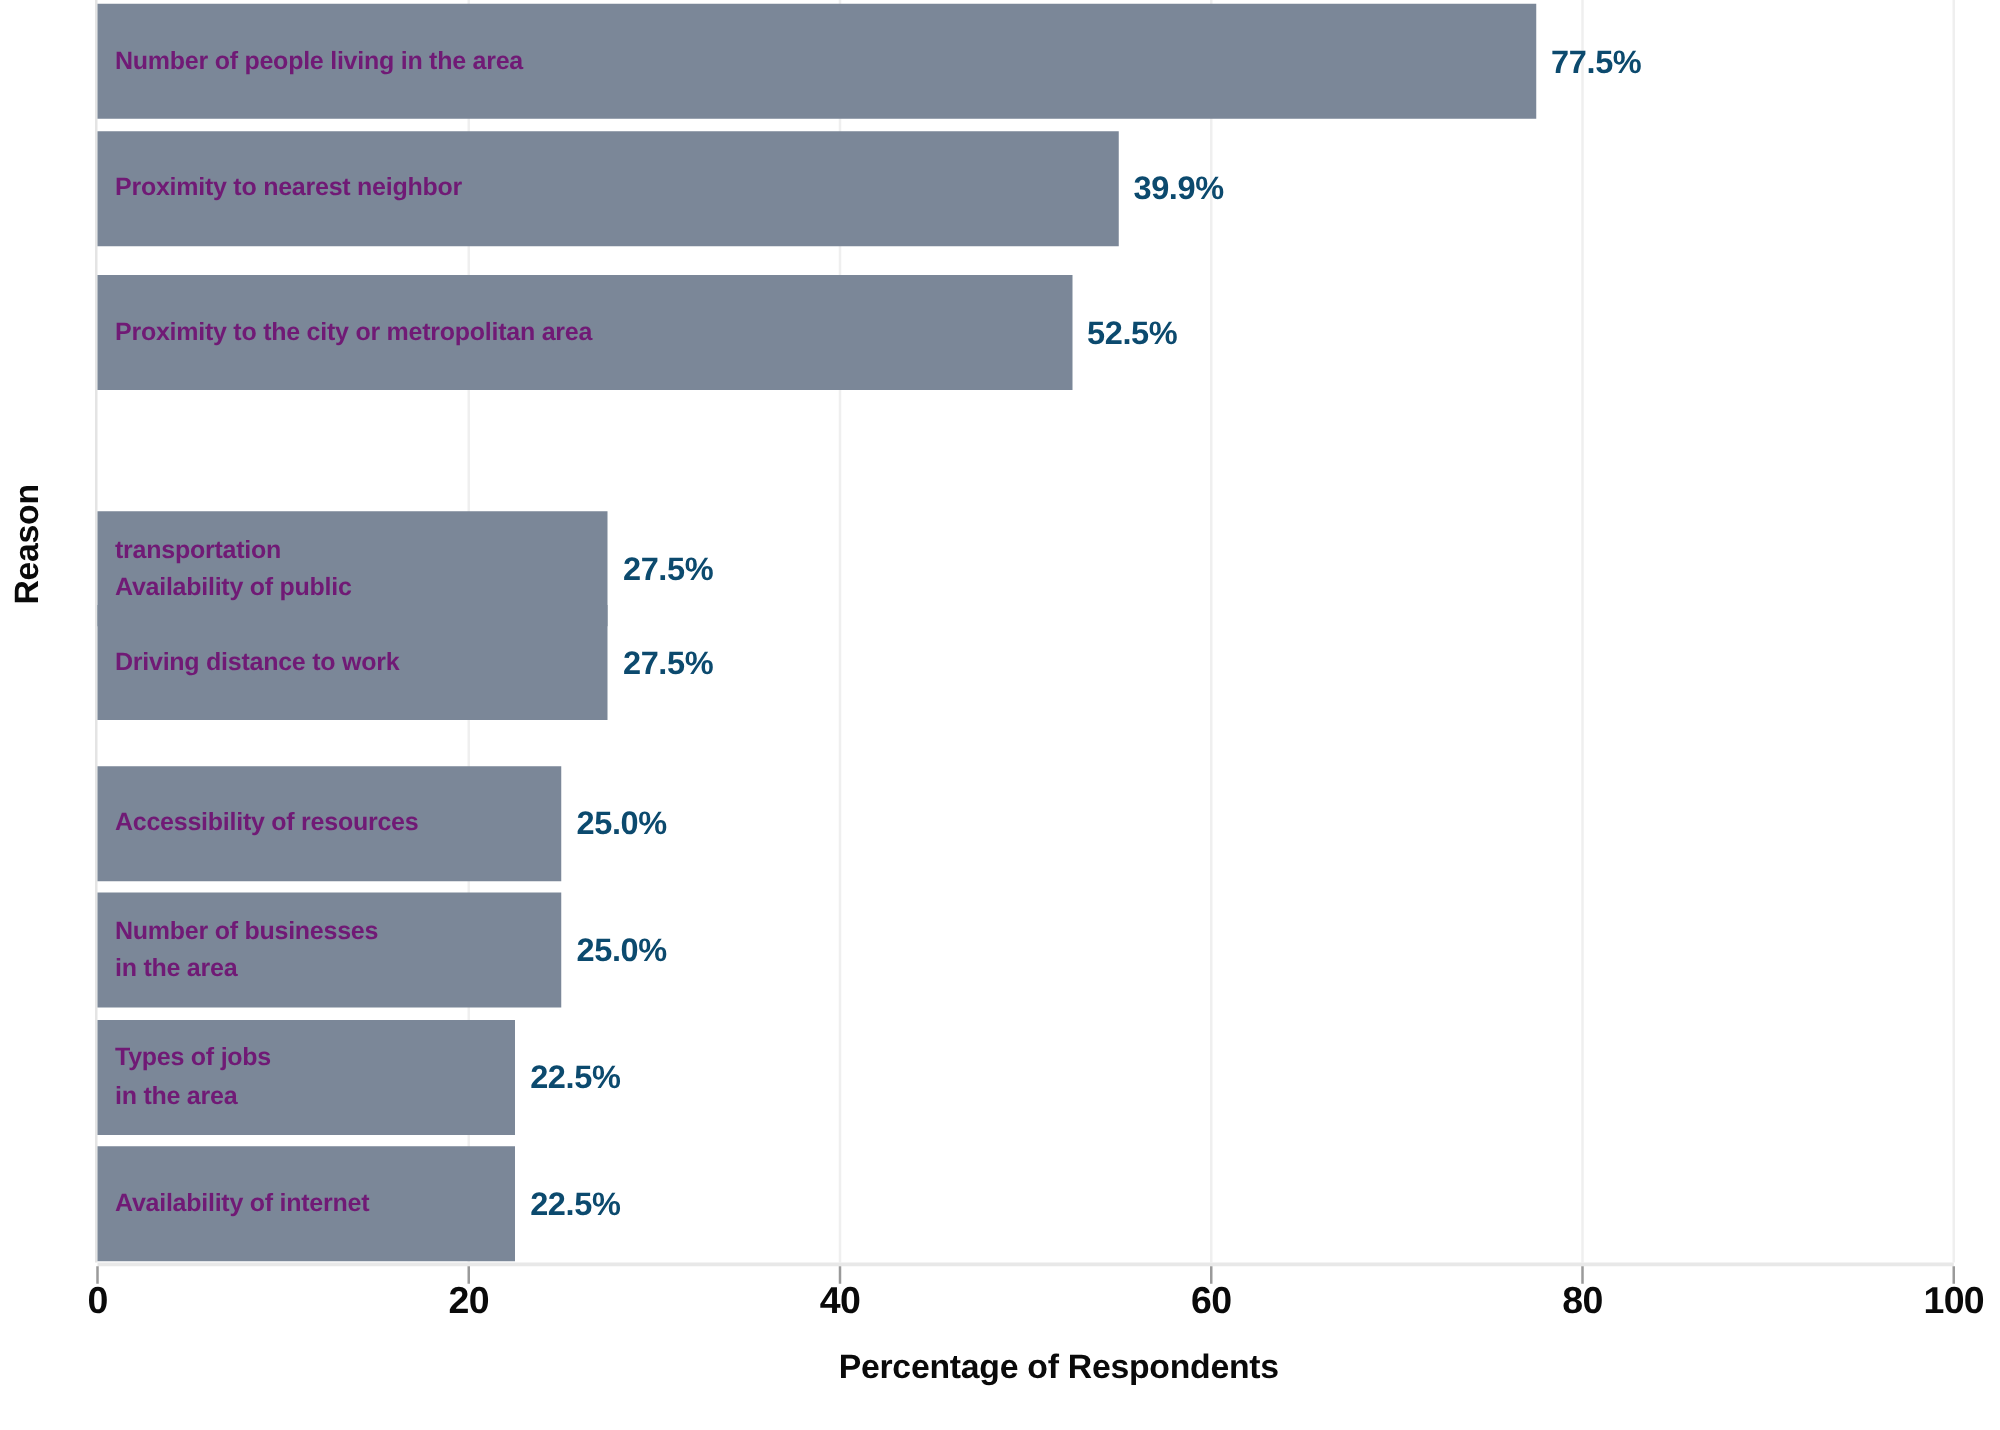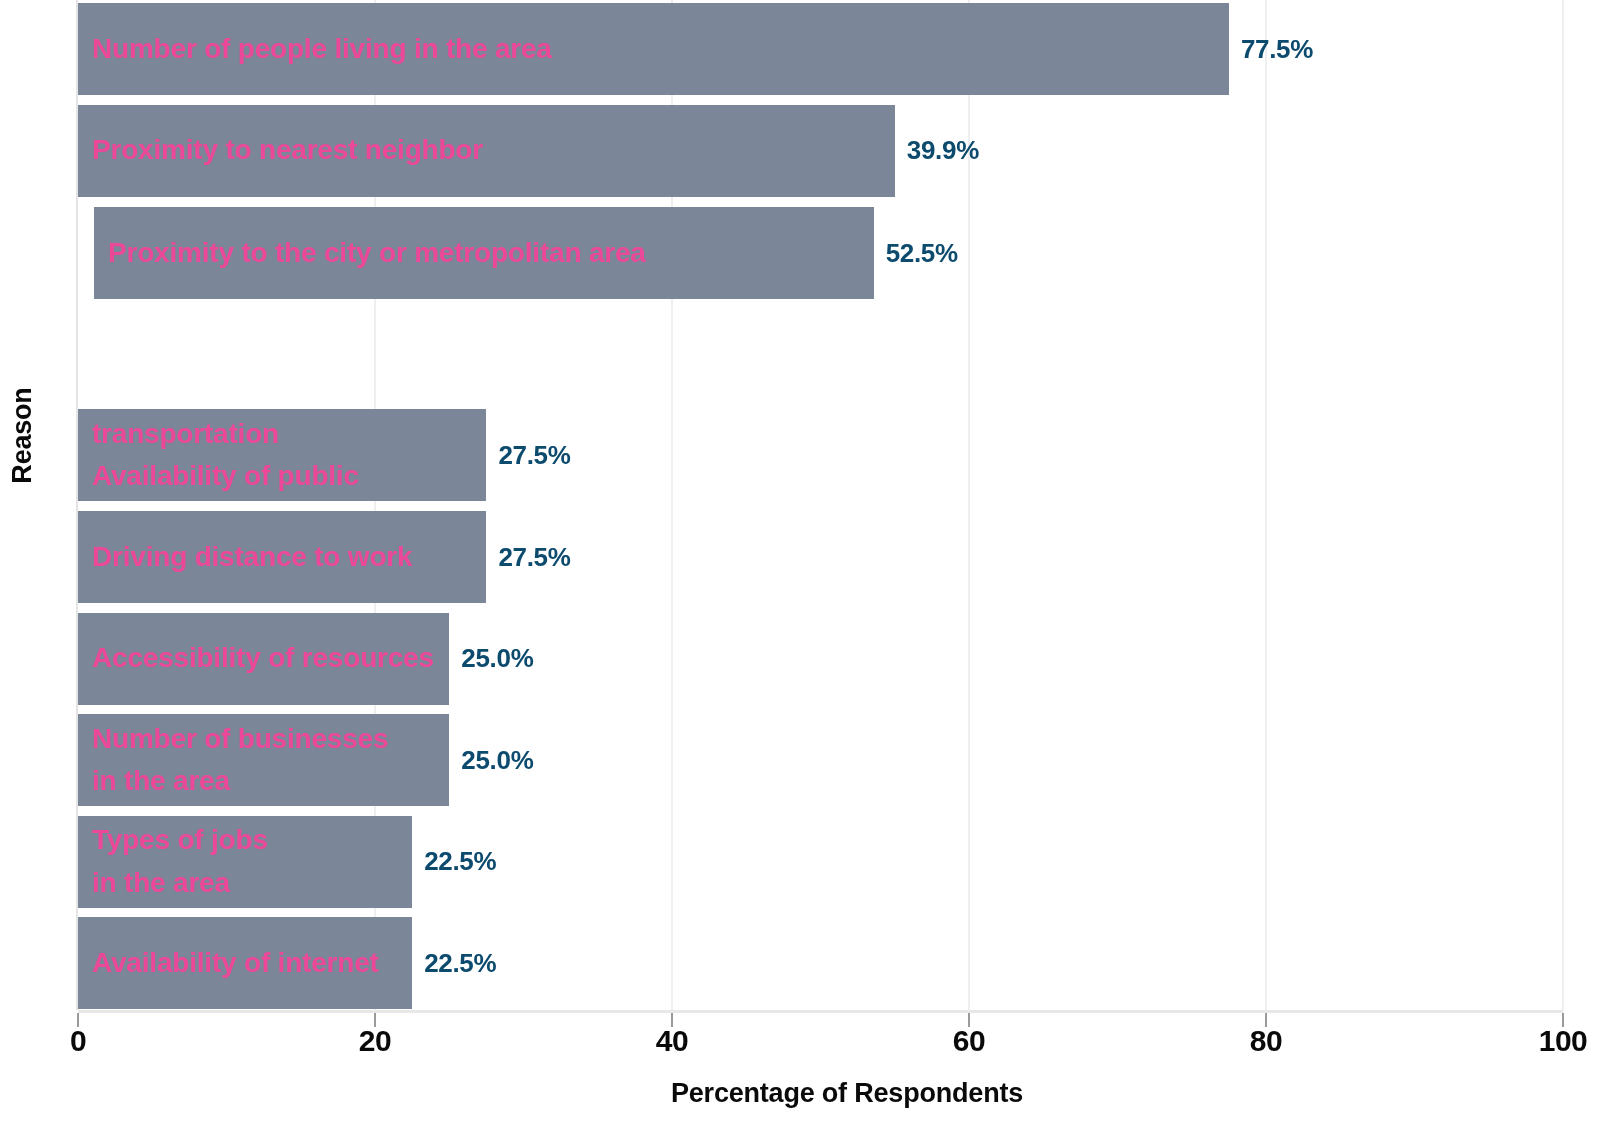--- a/index.html
+++ b/index.html
@@ -68,22 +68,22 @@
     background: #7b8798;
   }
   .bar-label {
     position: absolute;
     left: 14px;
     top: 0;
     height: 100%;
     display: flex;
     flex-direction: column;
     justify-content: center;
-    color: #ec4899;
-    font-size: 28px;
+    color: #701a75;
+    font-size: 20px;
     font-weight: bold;
     line-height: 1.52;
     letter-spacing: -0.2px;
     white-space: pre;
     z-index: 3;
   }
   .bar-value {
     position: absolute;
     top: 0;
     height: 100%;
@@ -162,31 +162,31 @@
       <div class="bar-row" style="top: 3px; height: 92px; width: 1485px;">
         <div class="bar" style="width: 1150.88px; background: rgb(123, 135, 152);"></div>
         <div class="bar-label"><span>Number of people living in the area</span></div>
         <div class="bar-value" style="left: 1162.88px;">77.5%</div>
       </div>
       <div class="bar-row" style="top: 104.6px; height: 92px; width: 1485px;">
         <div class="bar" style="width: 816.75px; background: rgb(123, 135, 152);"></div>
         <div class="bar-label"><span>Proximity to nearest neighbor</span></div>
         <div class="bar-value" style="left: 828.75px;">39.9%</div>
       </div>
-      <div class="bar-row" style="top: 207px; height: 92px; width: 1255px; margin-left: 16px;">
+      <div class="bar-row" style="top: 220px; height: 92px; width: 1255px;">
         <div class="bar" style="width: 779.625px; background: rgb(123, 135, 152);"></div>
         <div class="bar-label"><span>Proximity to the city or metropolitan area</span></div>
         <div class="bar-value" style="left: 791.625px;">52.5%</div>
       </div>
       <div class="bar-row" style="top: 409.4px; height: 92px; width: 1485px;">
         <div class="bar" style="width: 408.375px; background: rgb(123, 135, 152);"></div>
         <div class="bar-label"><span>transportation</span><span>Availability of public</span></div>
         <div class="bar-value" style="left: 420.375px;">27.5%</div>
       </div>
-      <div class="bar-row" style="top: 511px; height: 92px; width: 1249px;">
+      <div class="bar-row" style="top: 484px; height: 92px; width: 1249px;">
         <div class="bar" style="width: 408.375px; background: rgb(123, 135, 152);"></div>
         <div class="bar-label"><span>Driving distance to work</span></div>
         <div class="bar-value" style="left: 420.375px;">27.5%</div>
       </div>
       <div class="bar-row" style="top: 612.6px; height: 92px; width: 1485px;">
         <div class="bar" style="width: 371.25px; background: rgb(123, 135, 152);"></div>
         <div class="bar-label"><span>Accessibility of resources</span></div>
         <div class="bar-value" style="left: 383.25px;">25.0%</div>
       </div>
       <div class="bar-row" style="top: 714.2px; height: 92px; width: 1485px;">

